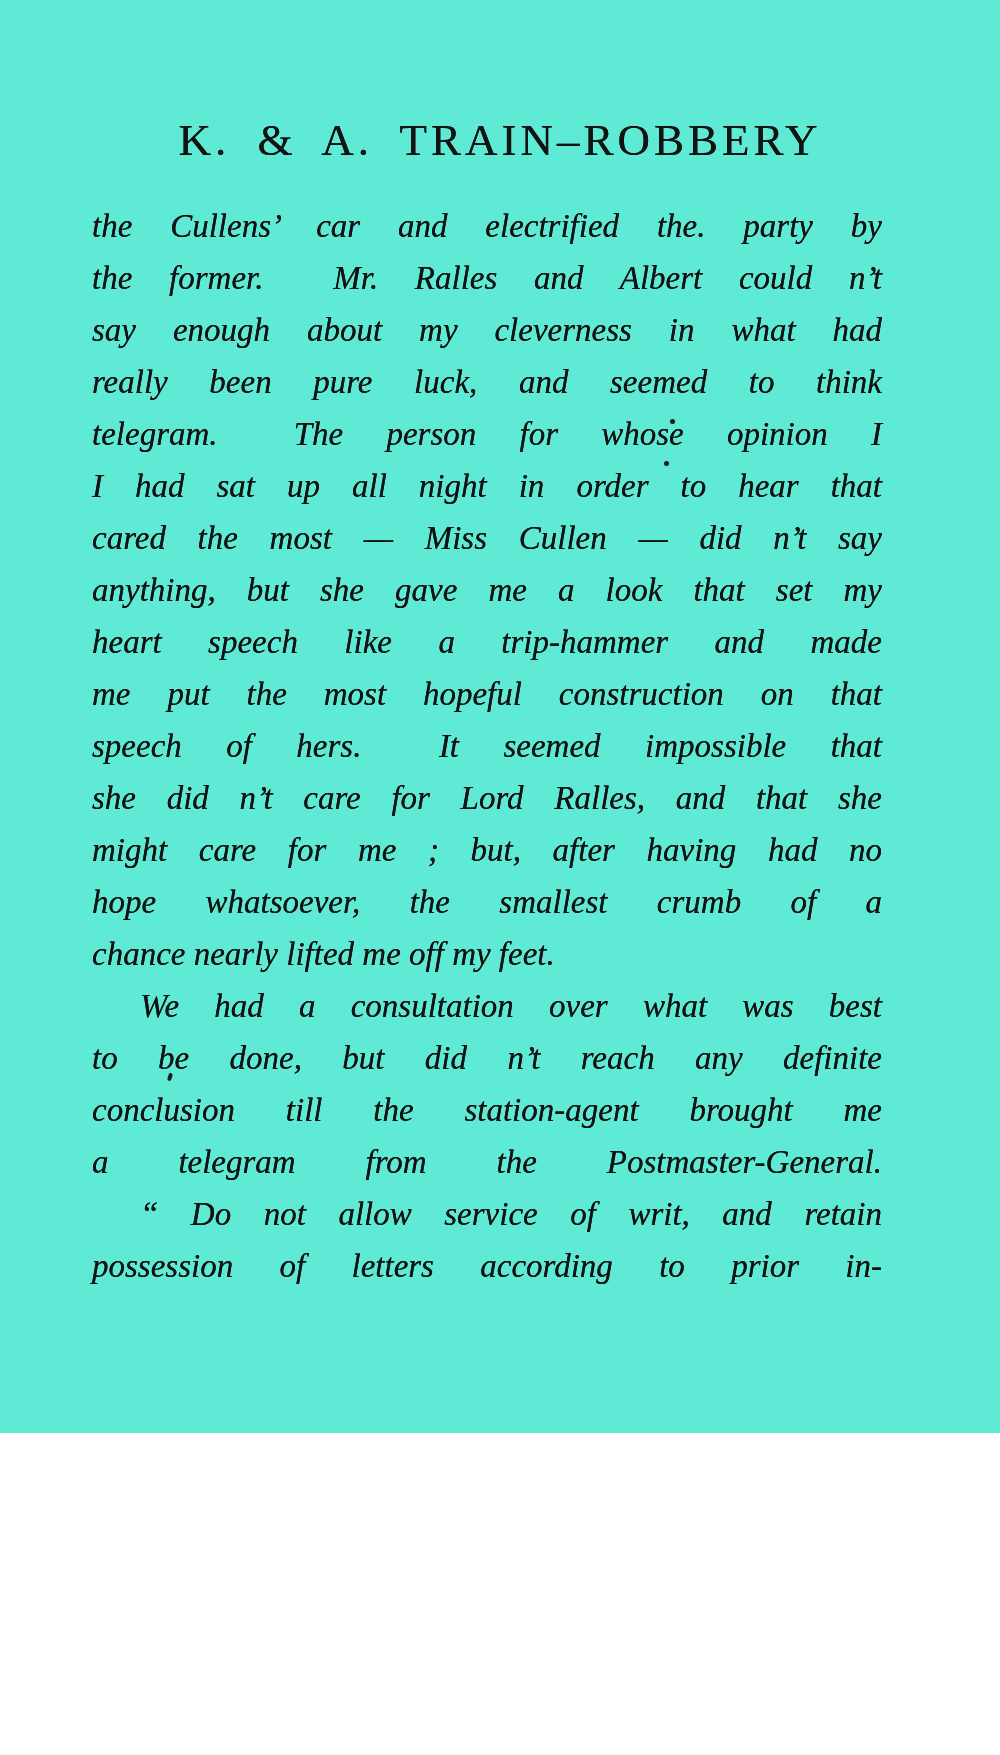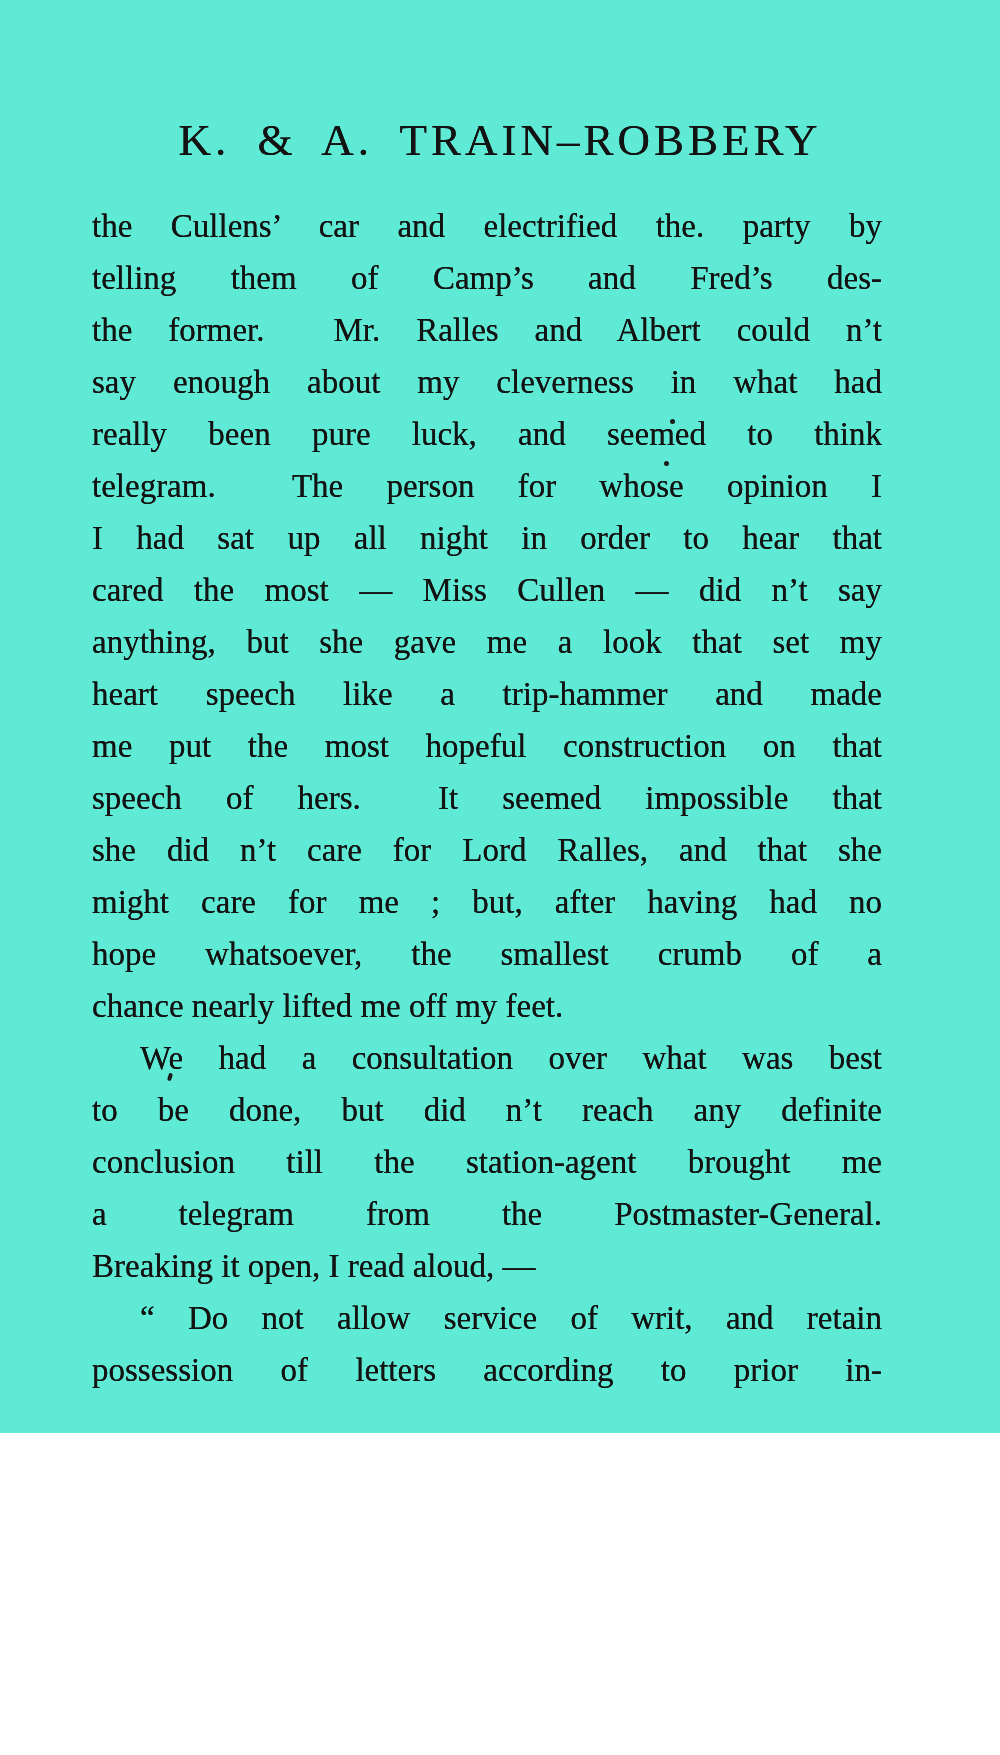--- a/index.html
+++ b/index.html
@@ -28,20 +28,21 @@
   }
 
   .text-block {
     position: absolute;
     top: 200px;
     left: 92px;
     width: 790px;
     font-size: 33px;
     line-height: 52px;
     text-shadow: 0 0 0.5px currentColor;
+    font-style: italic;
   }
 
   .line {
     text-align: justify;
     text-align-last: justify;
   }
 
   .line.endline {
     text-align: right;
     text-align-last: left;
@@ -73,40 +74,38 @@
 </style>
 </head>
 <body>
 
 <div class="page">
 
   <div class="running-header">K. &amp; A. TRAIN–ROBBERY</div>
 
   <div class="text-block">
     <div class="line">the Cullens’ car and electrified the. party by</div>
-    <div class="line">telling them of Camp’s and Fred’s des-</div>
     <div class="line">the former.  Mr. Ralles and Albert could n’t</div>
     <div class="line">say enough about my cleverness in what had</div>
     <div class="line">really been pure luck, and seemed to think</div>
     <div class="line">telegram.  The person for whose opinion I</div>
     <div class="line">I had sat up all night in order to hear that</div>
     <div class="line">cared the most — Miss Cullen — did n’t say</div>
     <div class="line">anything, but she gave me a look that set my</div>
     <div class="line">heart speech like a trip-hammer and made</div>
     <div class="line">me put the most hopeful construction on that</div>
     <div class="line">speech of hers.  It seemed impossible that</div>
     <div class="line">she did n’t care for Lord Ralles, and that she</div>
     <div class="line">might care for me ; but, after having had no</div>
     <div class="line">hope whatsoever, the smallest crumb of a</div>
     <div class="line endline">chance nearly lifted me off my feet.</div>
     <div class="line indent">We had a consultation over what was best</div>
     <div class="line">to be done, but did n’t reach any definite</div>
     <div class="line">conclusion till the station-agent brought me</div>
     <div class="line">a telegram from the Postmaster-General.</div>
-    <div class="line endline">Breaking it open, I read aloud, —</div>
     <div class="line indent">“ Do not allow service of writ, and retain</div>
     <div class="line">possession of letters according to prior in-</div>
   </div>
 
   <div class="page-number">119</div>
 
   <div class="speck s1"></div>
   <div class="speck s2"></div>
   <div class="speck s3"></div>
 

